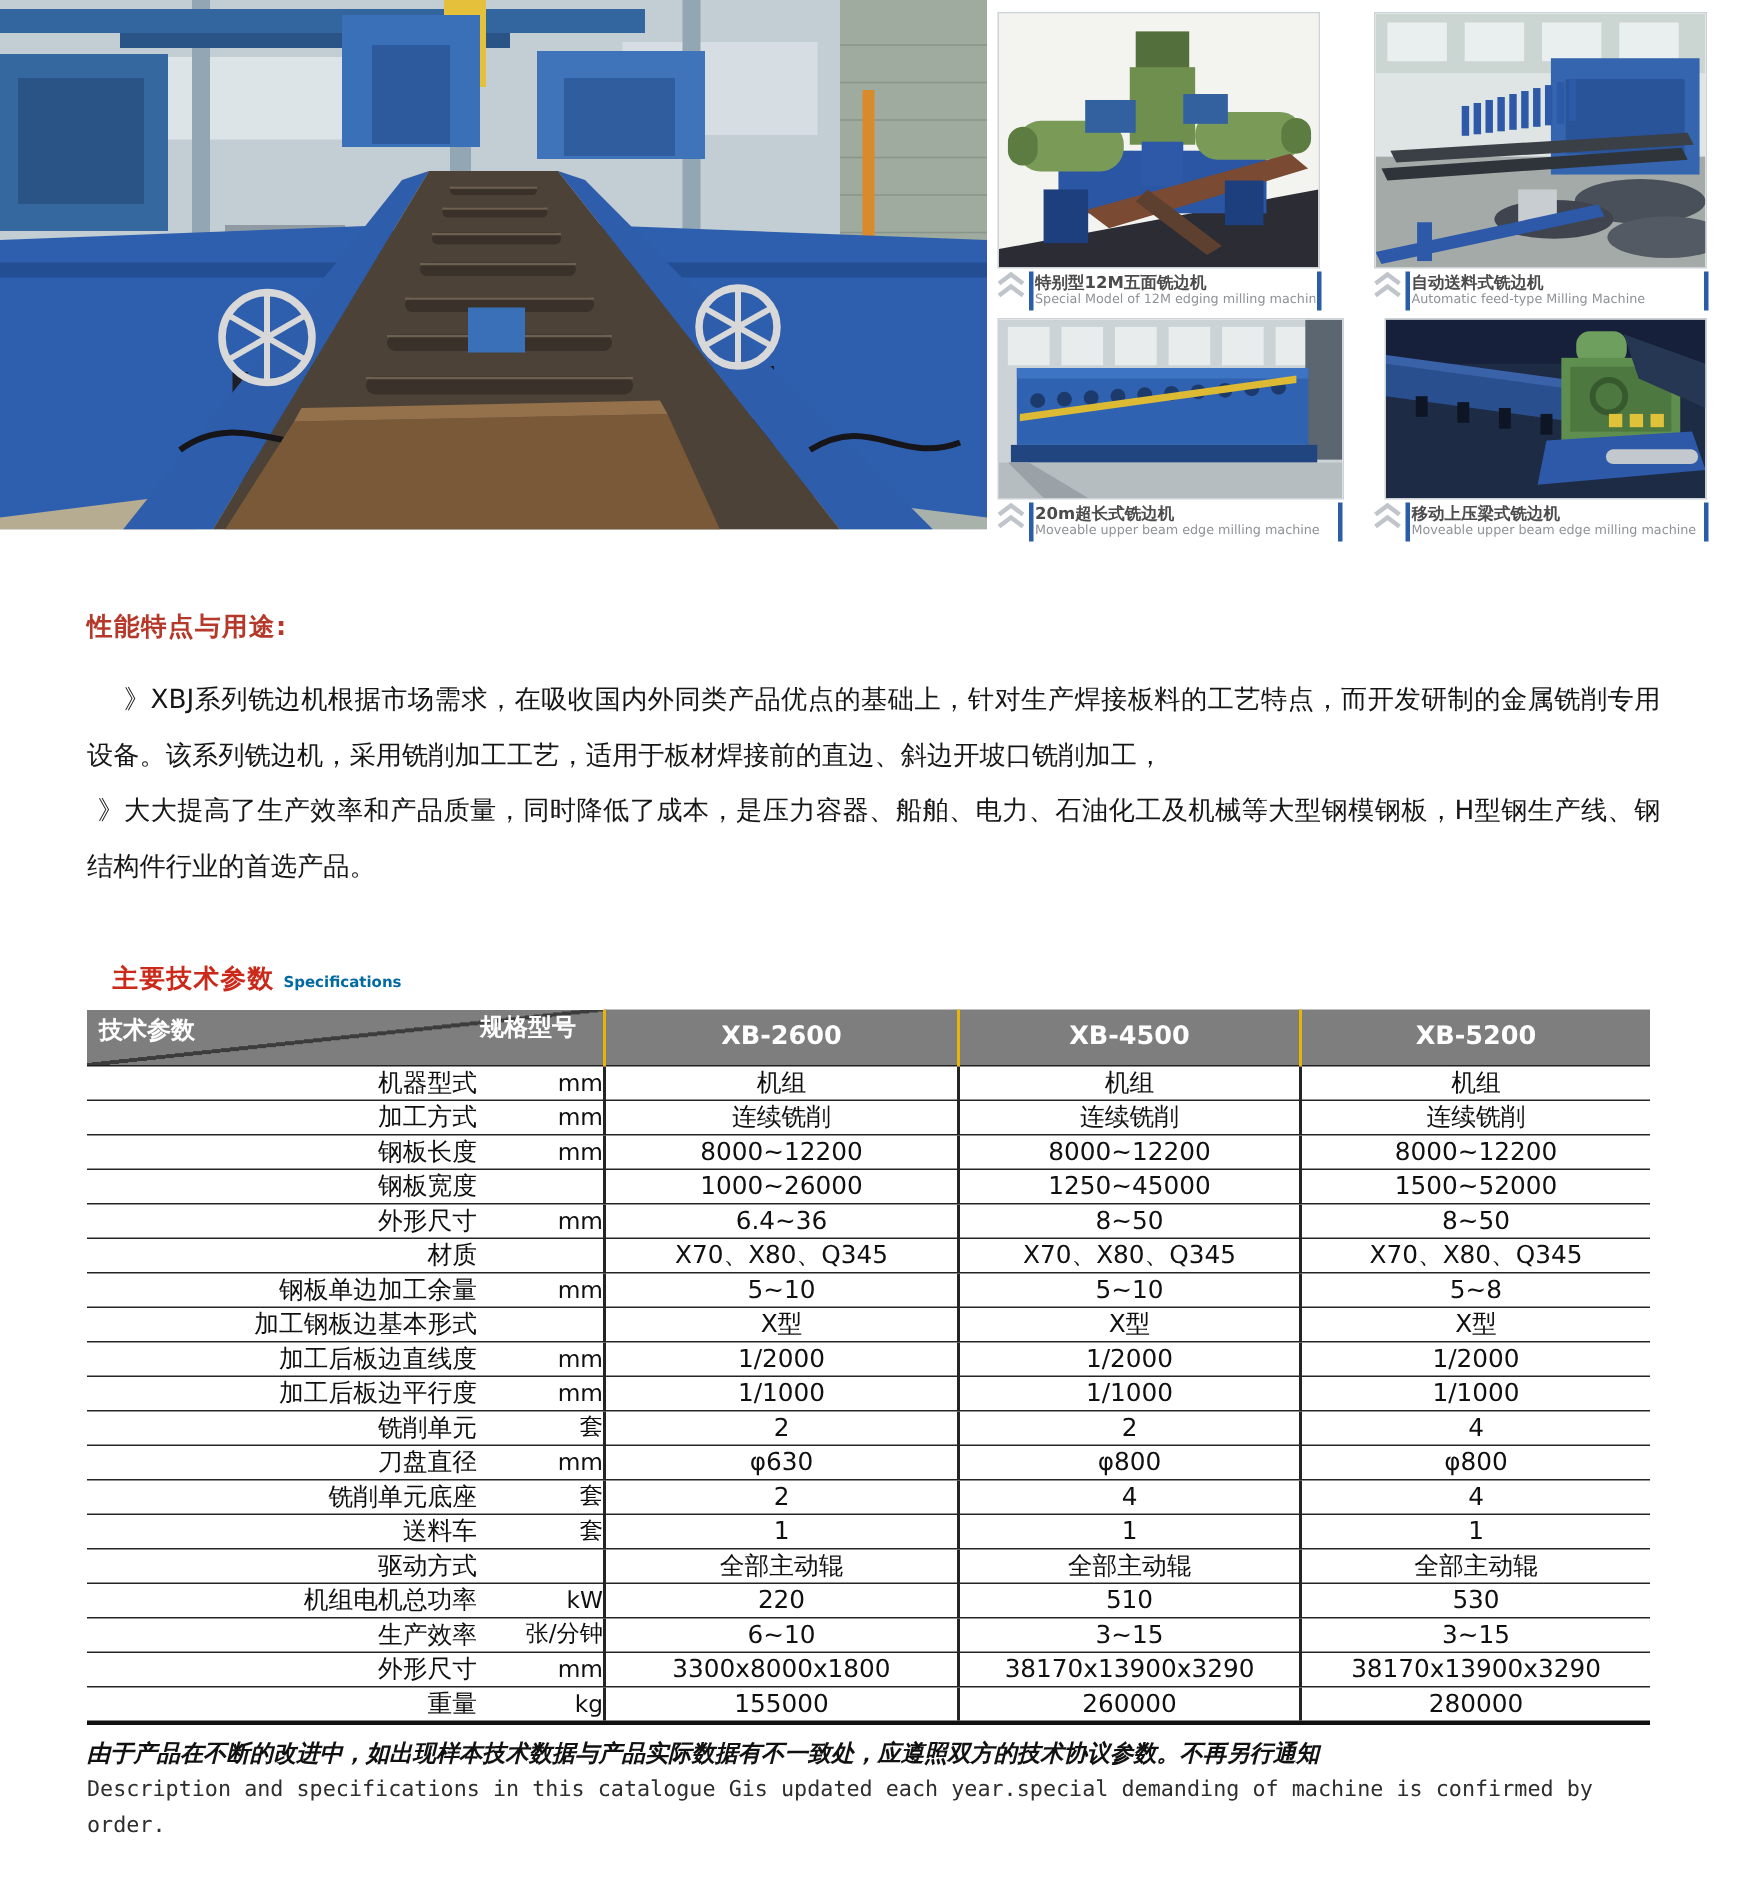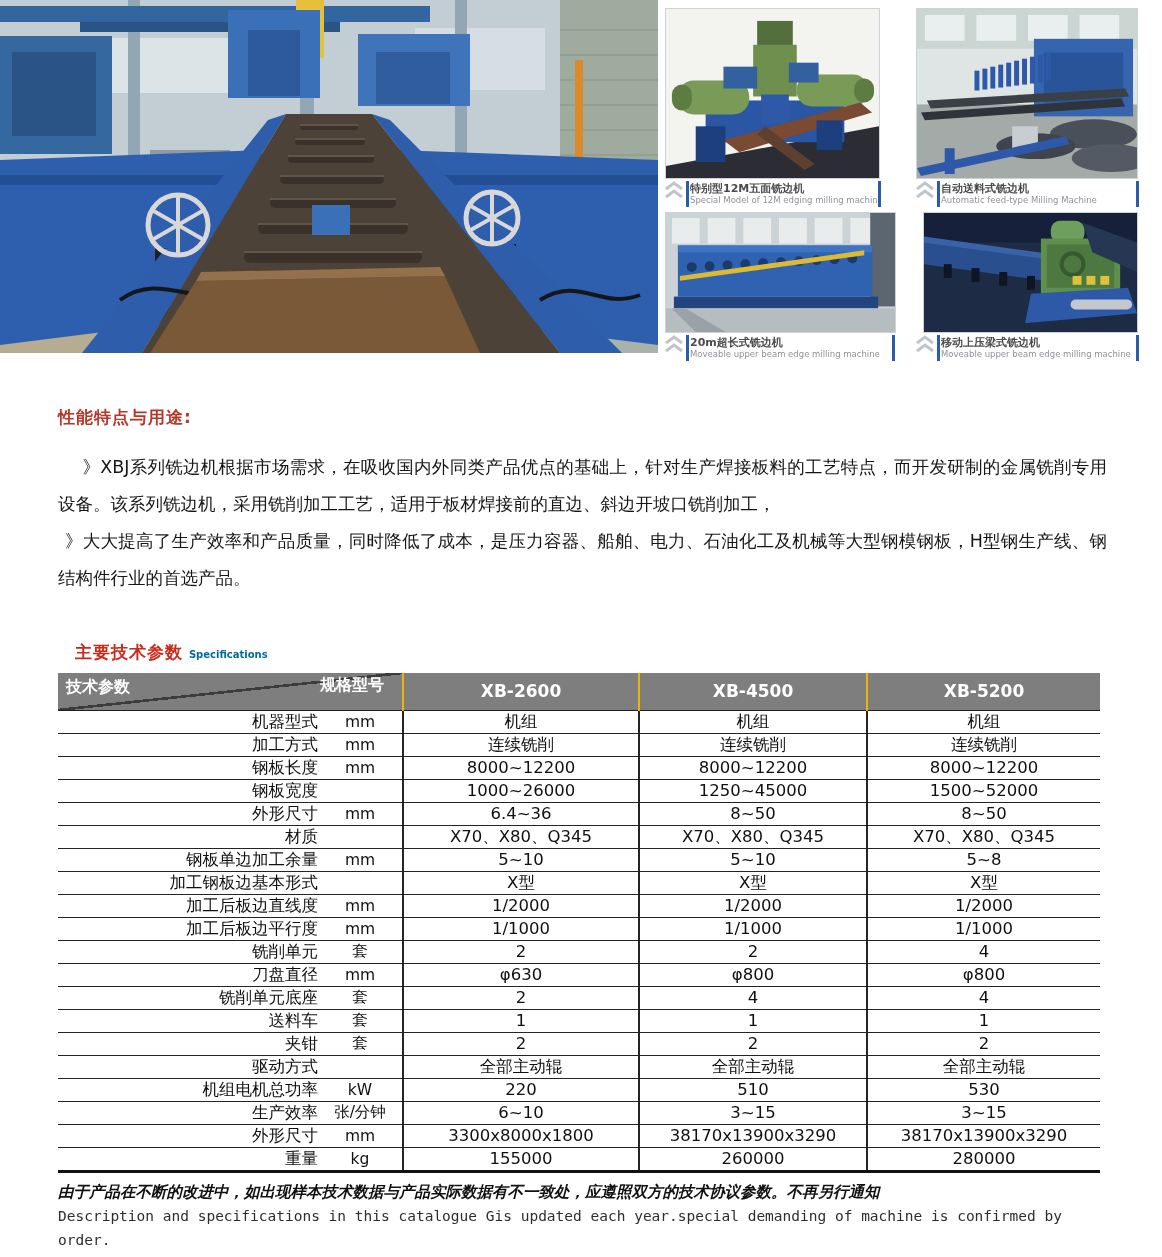--- a/index.html
+++ b/index.html
@@ -53,21 +53,21 @@
       linear-gradient(to bottom right,
         rgba(0,0,0,0) calc(50% - 1.3px), #3c3c3c calc(50% - 1.3px),
         #3c3c3c calc(50% + 1.3px), rgba(0,0,0,0) calc(50% + 1.3px)) #7e7e7e;
   }
   .corner-top    { position: absolute; top: 2px;  right: 18px; font-size: 16px; color: #fff; }
   .corner-bottom { position: absolute; bottom: 12px; left: 8px; font-size: 16px; color: #fff; }
   th.model { border-left: 2px solid #eab308; font-size: 17px; }
   thead th { border-bottom: 1.5px solid #1e1e1e; }
   tbody td { height: 23px; font-size: 16.5px; color: #101010; border-bottom: 1.5px solid #242424; }
   tbody td.c-param { text-align: right; padding-left: 96px; white-space: nowrap; }
-  tbody td.c-unit  { text-align: center; font-size: 15.5px; }
+  tbody td.c-unit  { text-align: right; font-size: 15.5px; }
   tbody td.c-val   { text-align: center; border-left: 2px solid #242424; }
   tbody tr:last-child td { border-bottom: 3px solid #111; }
 
   
   .footnote { margin-top: 7px; }
   .f-cn { font-size: 15.5px; font-weight: 700; color: #111; line-height: 24px; font-style: italic; }
   .f-en { font-family: "DejaVu Sans Mono", "Liberation Mono", monospace; font-size: 14.5px; color: #2e2e2e; line-height: 24px; }
 </style>
 </head>
 <body>
@@ -452,27 +452,20 @@
           <td class="c-val">4</td>
         </tr>
         <tr>
           <td class="c-param">送料车</td>
           <td class="c-unit">套</td>
           <td class="c-val">1</td>
           <td class="c-val">1</td>
           <td class="c-val">1</td>
         </tr>
         <tr>
-          <td class="c-param">夹钳</td>
-          <td class="c-unit">套</td>
-          <td class="c-val">2</td>
-          <td class="c-val">2</td>
-          <td class="c-val">2</td>
-        </tr>
-        <tr>
           <td class="c-param">驱动方式</td>
           <td class="c-unit"></td>
           <td class="c-val">全部主动辊</td>
           <td class="c-val">全部主动辊</td>
           <td class="c-val">全部主动辊</td>
         </tr>
         <tr>
           <td class="c-param">机组电机总功率</td>
           <td class="c-unit">kW</td>
           <td class="c-val">220</td>

